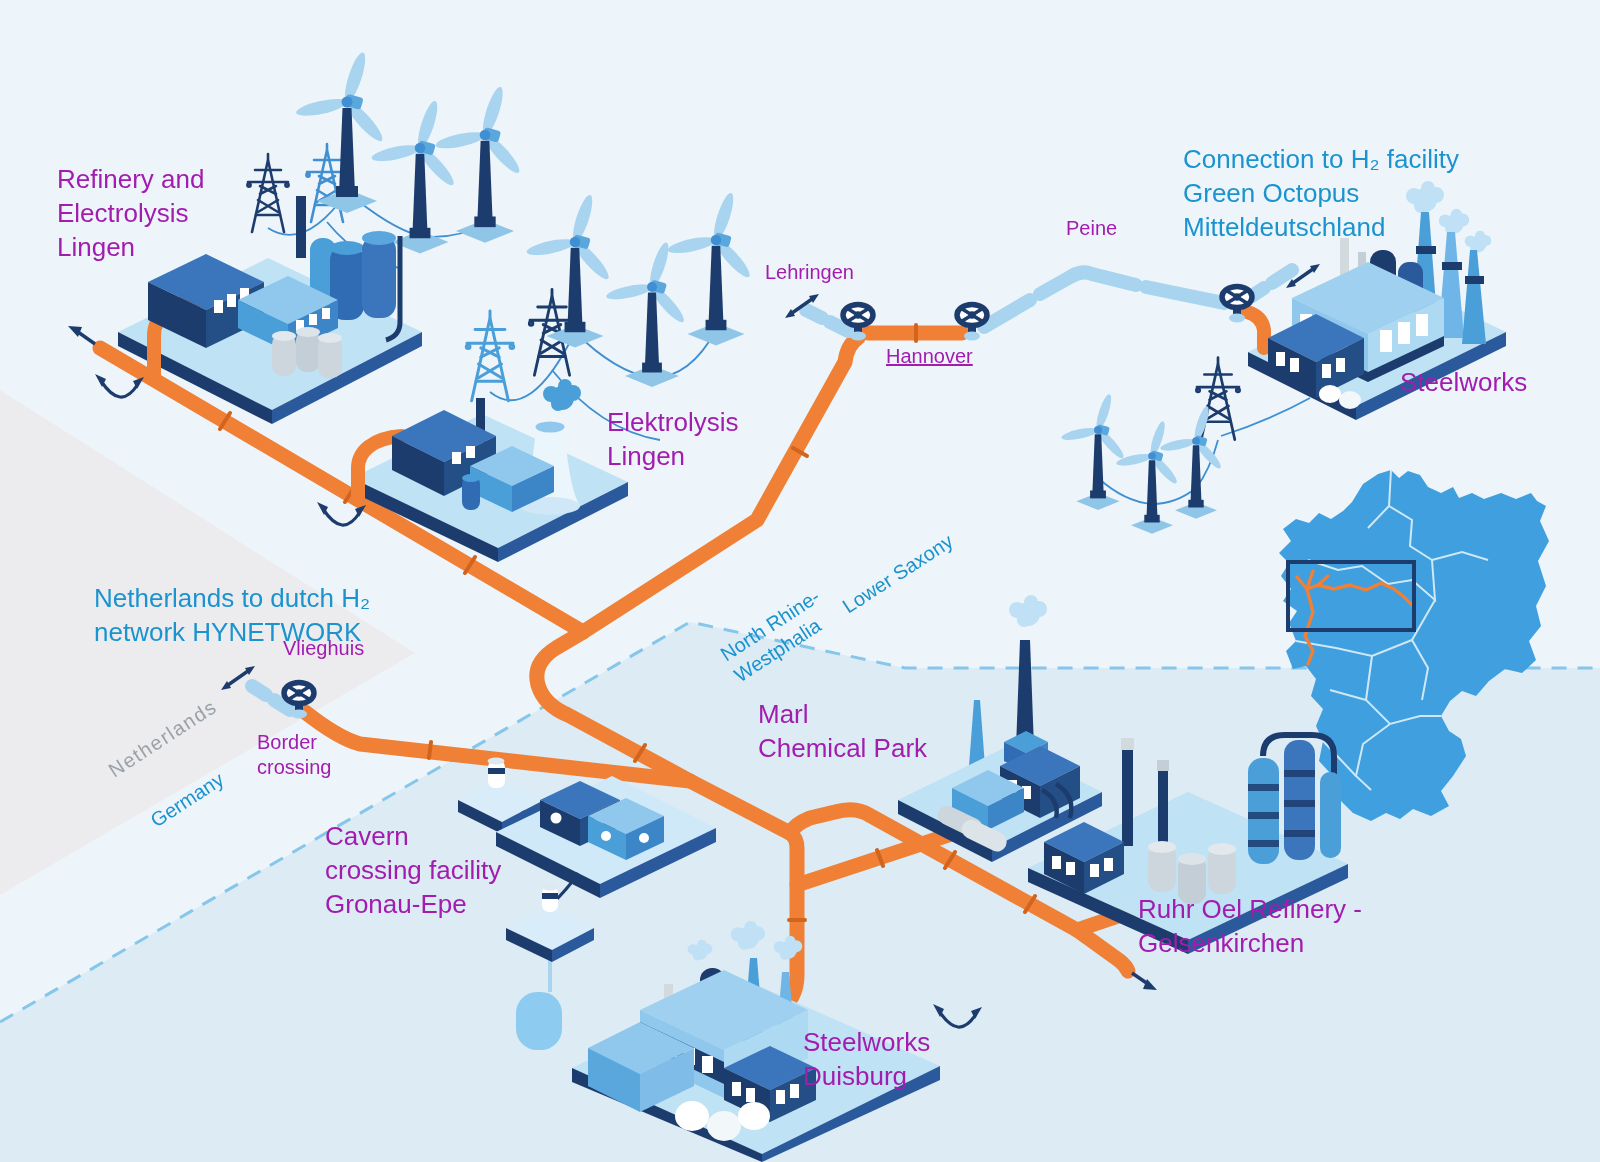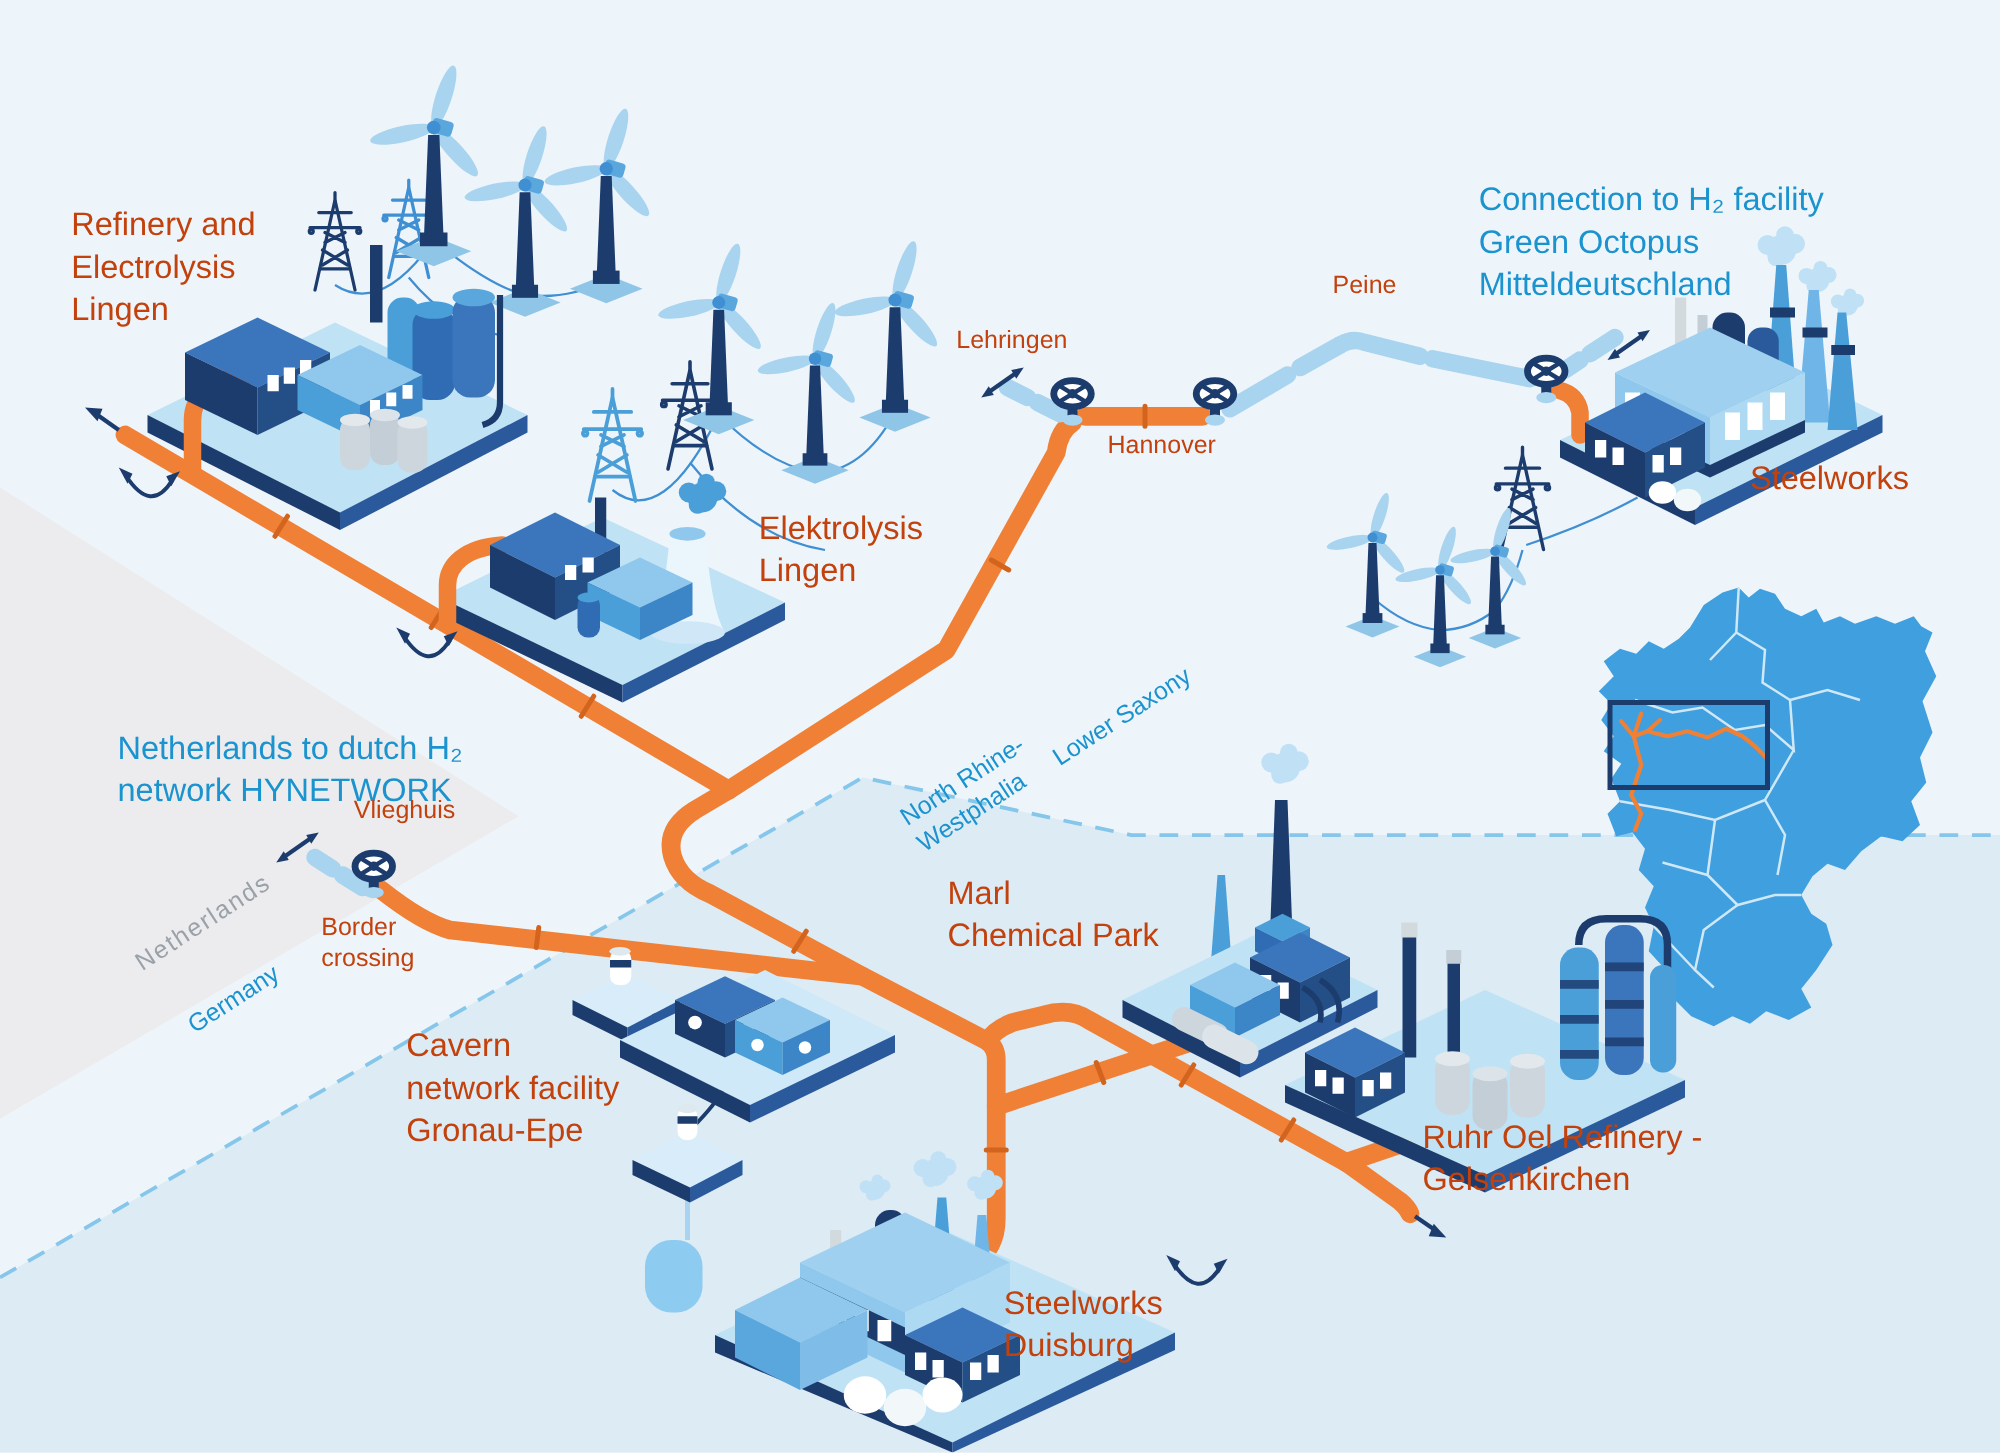--- a/index.html
+++ b/index.html
@@ -1,19 +1,19 @@
 <!DOCTYPE html>
 <html><head>
 <meta charset="utf-8">
 <style>
   html,body{margin:0;padding:0;background:#eef5fa;}
   #stage{position:relative;width:1600px;height:1162px;overflow:hidden;
          font-family:"Liberation Sans",sans-serif;}
   #scene{position:absolute;left:0;top:0;}
-  .lbl{position:absolute;color:#c2410c;font-size:26px;line-height:1.3;
+  .lbl{position:absolute;color:#a21caf;font-size:26px;line-height:1.3;
        white-space:pre-line;}
   .lbl.sm{font-size:20px;line-height:1.25;}
   .lbl.blue{color:#1b93cf;}
   .lbl.gray{color:#9aa1a8;letter-spacing:1.5px;}
   .rot{transform:rotate(-33deg);transform-origin:0 0;}
 </style>
 </head>
 <body>
 
 <div id="stage">
@@ -401,38 +401,38 @@
     <use href="#splitarrow" transform="translate(958,1020)"></use>
   </g>
 </svg>
 
 <div class="lbl" style="left:57px;top:163px;">Refinery and
 Electrolysis
 Lingen</div>
 <div class="lbl" style="left:607px;top:406px;">Elektrolysis
 Lingen</div>
 <div class="lbl sm" style="left:765px;top:260px;">Lehringen</div>
-<div class="lbl sm" style="left:886px;top:344px;">Hannover</div>
+<div class="lbl sm" style="left:886px;top:344px;text-decoration:underline;">Hannover</div>
 <div class="lbl sm" style="left:1066px;top:216px;">Peine</div>
 <div class="lbl blue" style="left:1183px;top:143px;">Connection to H₂ facility
 Green Octopus
 Mitteldeutschland</div>
 <div class="lbl" style="left:1400px;top:366px;">Steelworks</div>
 <div class="lbl blue" style="left:94px;top:582px;">Netherlands to dutch H₂
 network HYNETWORK</div>
 <div class="lbl sm" style="left:283px;top:636px;">Vlieghuis</div>
 <div class="lbl sm" style="left:257px;top:730px;">Border
 crossing</div>
 <div class="lbl sm gray rot" style="left:104px;top:762px;">Netherlands</div>
 <div class="lbl sm blue rot" style="left:146px;top:812px;">Germany</div>
 <div class="lbl sm blue rot" style="left:838px;top:598px;">Lower Saxony</div>
 <div class="lbl sm blue rot" style="left:716px;top:646px;">North Rhine-
 Westphalia</div>
 <div class="lbl" style="left:325px;top:820px;">Cavern
-network facility
+crossing facility
 Gronau-Epe</div>
 <div class="lbl" style="left:1138px;top:893px;">Ruhr Oel Refinery -
 Gelsenkirchen</div>
 <div class="lbl" style="left:758px;top:698px;">Marl
 Chemical Park</div>
 <div class="lbl" style="left:803px;top:1026px;">Steelworks
 Duisburg</div>
 
 </div>
 

